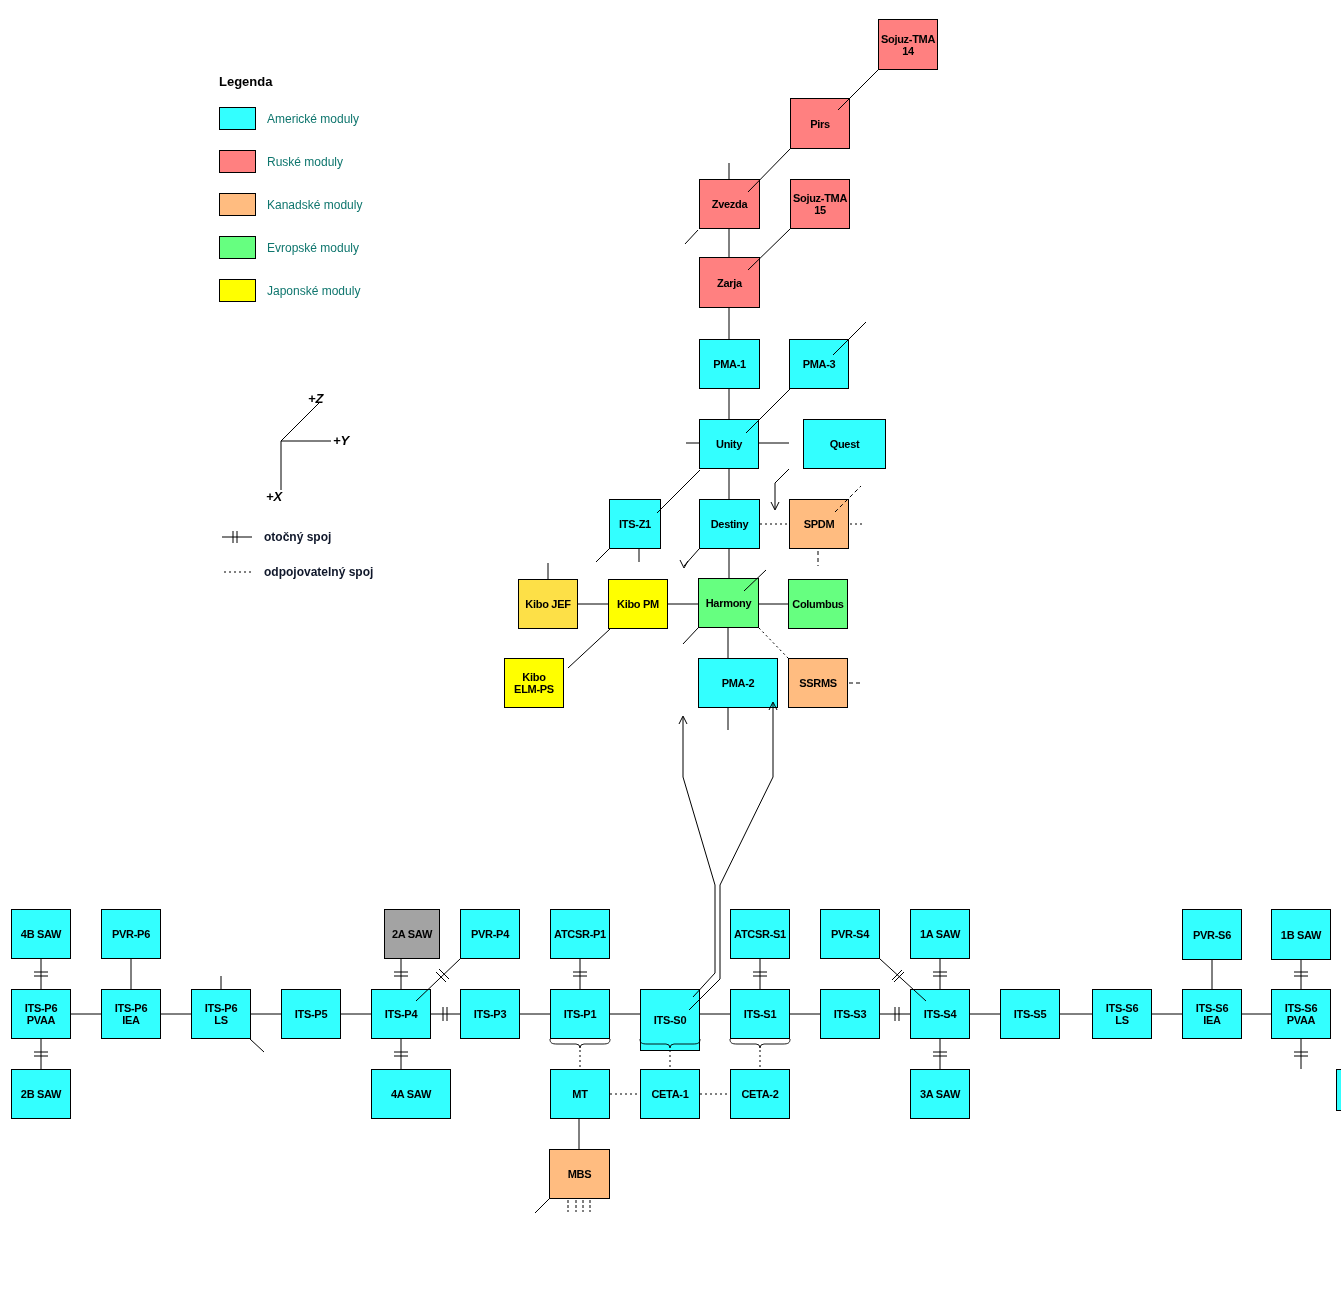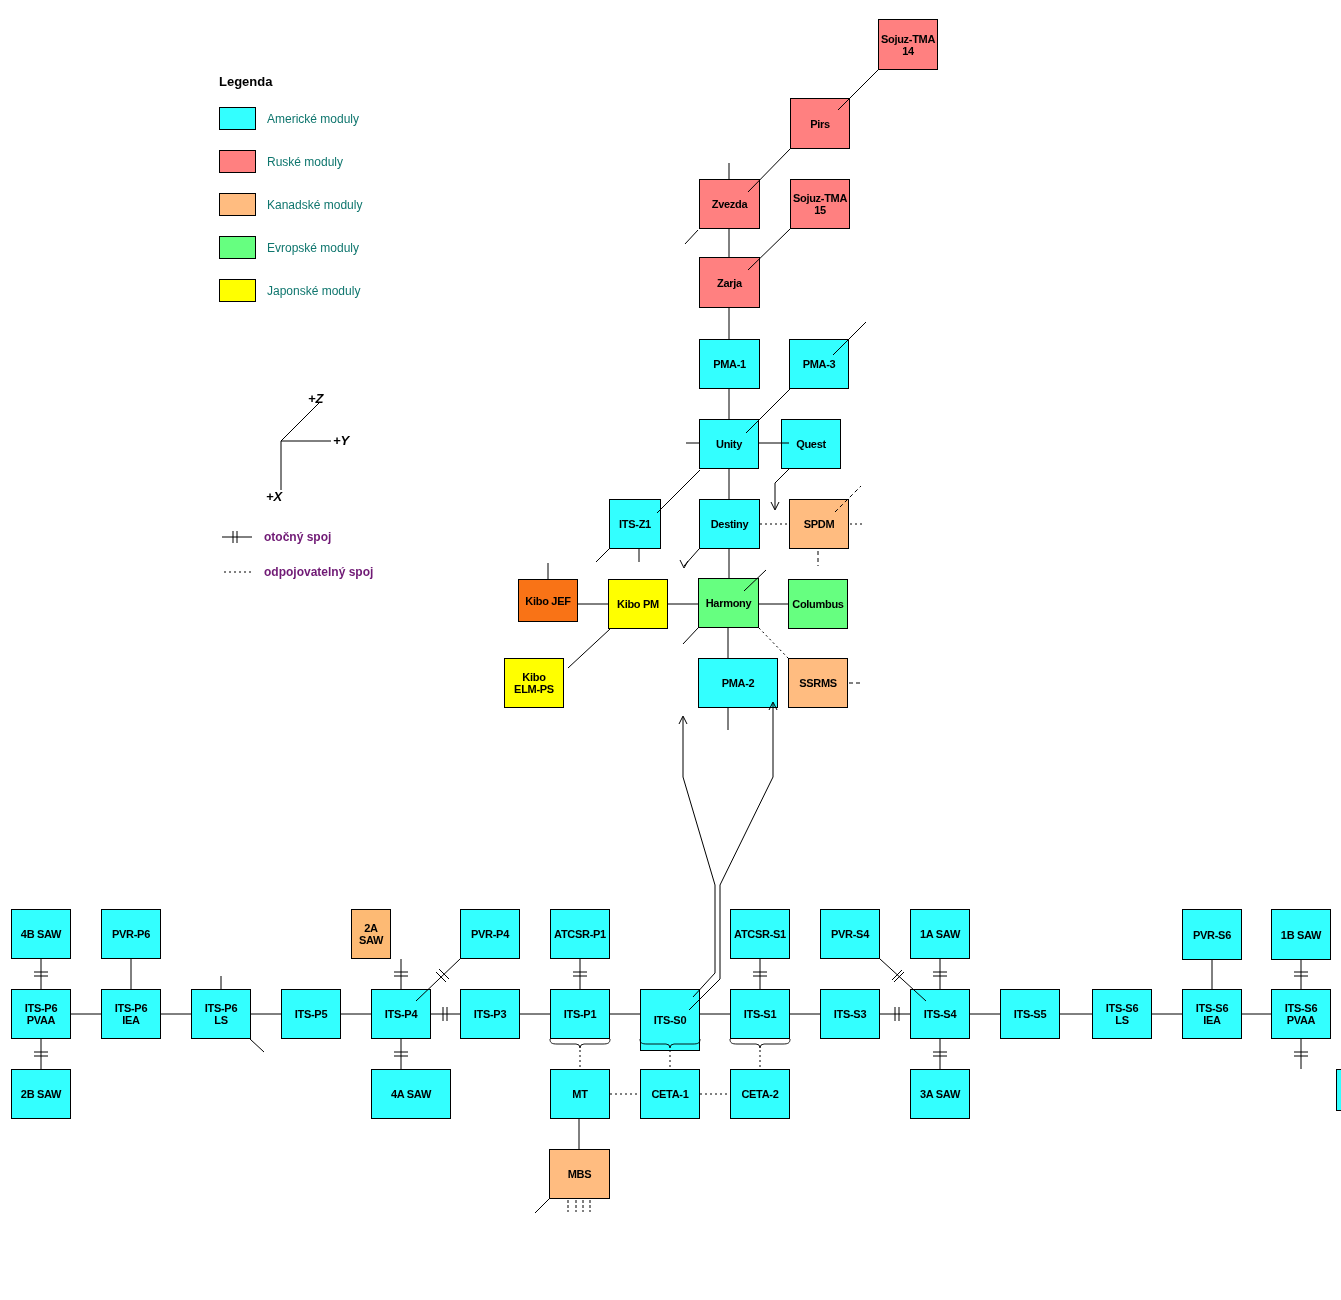--- a/index.html
+++ b/index.html
@@ -10,53 +10,53 @@
           display:flex;align-items:center;justify-content:center;text-align:center;
           font-weight:bold;font-size:11px;line-height:12px;letter-spacing:-0.3px;
           white-space:pre-line;color:#000;}
   #wires{position:absolute;left:0;top:0;z-index:5;pointer-events:none;}
   #legend{position:absolute;left:219px;top:74px;z-index:2;}
   .legend-title{font-weight:bold;font-size:13px;margin-bottom:18px;color:#000;}
   .legend-row{display:flex;align-items:center;height:23px;margin-bottom:20px;}
   .legend-swatch{width:37px;height:23px;border:1.5px solid #000;box-sizing:border-box;flex:0 0 auto;}
   .legend-label{font-size:12px;margin-left:11px;color:#0f766e;white-space:nowrap;}
   .axis-label{position:absolute;font-size:13px;font-weight:bold;font-style:italic;color:#000;z-index:2;}
-  .joint-label{position:absolute;font-size:12px;font-weight:bold;color:#701a75;z-index:2;white-space:nowrap;}
+  .joint-label{position:absolute;font-size:12px;font-weight:bold;color:#0f172a;z-index:2;white-space:nowrap;}
 </style>
 </head>
 <body>
 
 <div id="canvas">
 
   <div id="modules-layer">
       <div class="module" style="left: 878px; top: 19px; width: 60px; height: 51px; background: rgb(255, 128, 128);"><span>Sojuz-TMA
 14</span></div>
       <div class="module" style="left: 790px; top: 98px; width: 60px; height: 51px; background: rgb(255, 128, 128);"><span>Pirs</span></div>
       <div class="module" style="left: 699px; top: 179px; width: 61px; height: 50px; background: rgb(255, 128, 128);"><span>Zvezda</span></div>
       <div class="module" style="left: 790px; top: 179px; width: 60px; height: 50px; background: rgb(255, 128, 128);"><span>Sojuz-TMA
 15</span></div>
       <div class="module" style="left: 699px; top: 257px; width: 61px; height: 51px; background: rgb(255, 128, 128);"><span>Zarja</span></div>
       <div class="module" style="left: 699px; top: 339px; width: 61px; height: 50px; background: rgb(51, 255, 255);"><span>PMA-1</span></div>
       <div class="module" style="left: 789px; top: 339px; width: 60px; height: 50px; background: rgb(51, 255, 255);"><span>PMA-3</span></div>
       <div class="module" style="left: 699px; top: 419px; width: 60px; height: 50px; background: rgb(51, 255, 255);"><span>Unity</span></div>
-      <div class="module" style="left: 781px; top: 419px; width: 60px; height: 50px; background: rgb(51, 255, 255);"><span>Quest</span></div>
+      <div class="module" style="left: 803px; top: 419px; width: 83px; height: 50px; background: rgb(51, 255, 255);"><span>Quest</span></div>
       <div class="module" style="left: 609px; top: 499px; width: 52px; height: 50px; background: rgb(51, 255, 255);"><span>ITS-Z1</span></div>
       <div class="module" style="left: 699px; top: 499px; width: 61px; height: 50px; background: rgb(51, 255, 255);"><span>Destiny</span></div>
       <div class="module" style="left: 789px; top: 499px; width: 60px; height: 50px; background: rgb(255, 188, 128);"><span>SPDM</span></div>
-      <div class="module" style="left: 518px; top: 579px; width: 60px; height: 43px; background: #f97316;"><span>Kibo JEF</span></div>
+      <div class="module" style="left: 518px; top: 579px; width: 60px; height: 50px; background: #fde047;"><span>Kibo JEF</span></div>
       <div class="module" style="left: 608px; top: 579px; width: 60px; height: 50px; background: rgb(255, 255, 0);"><span>Kibo PM</span></div>
       <div class="module" style="left: 698px; top: 578px; width: 61px; height: 50px; background: rgb(102, 255, 128);"><span>Harmony</span></div>
       <div class="module" style="left: 788px; top: 579px; width: 60px; height: 50px; background: rgb(102, 255, 128);"><span>Columbus</span></div>
       <div class="module" style="left: 504px; top: 658px; width: 60px; height: 50px; background: rgb(255, 255, 0);"><span>Kibo
 ELM-PS</span></div>
       <div class="module" style="left: 698px; top: 658px; width: 80px; height: 50px; background: rgb(51, 255, 255);"><span>PMA-2</span></div>
       <div class="module" style="left: 788px; top: 658px; width: 60px; height: 50px; background: rgb(255, 188, 128);"><span>SSRMS</span></div>
       <div class="module" style="left: 11px; top: 909px; width: 60px; height: 50px; background: rgb(51, 255, 255);"><span>4B SAW</span></div>
       <div class="module" style="left: 101px; top: 909px; width: 60px; height: 50px; background: rgb(51, 255, 255);"><span>PVR-P6</span></div>
-      <div class="module" style="left: 351px; top: 909px; width: 40px; height: 50px; background: #fdba74;"><span>2A SAW</span></div>
+      <div class="module" style="left: 384px; top: 909px; width: 56px; height: 50px; background: #a3a3a3;"><span>2A SAW</span></div>
       <div class="module" style="left: 460px; top: 909px; width: 60px; height: 50px; background: rgb(51, 255, 255);"><span>PVR-P4</span></div>
       <div class="module" style="left: 550px; top: 909px; width: 60px; height: 50px; background: rgb(51, 255, 255);"><span>ATCSR-P1</span></div>
       <div class="module" style="left: 730px; top: 909px; width: 60px; height: 50px; background: rgb(51, 255, 255);"><span>ATCSR-S1</span></div>
       <div class="module" style="left: 820px; top: 909px; width: 60px; height: 50px; background: rgb(51, 255, 255);"><span>PVR-S4</span></div>
       <div class="module" style="left: 910px; top: 909px; width: 60px; height: 50px; background: rgb(51, 255, 255);"><span>1A SAW</span></div>
       <div class="module" style="left: 1182px; top: 909px; width: 60px; height: 51px; background: rgb(51, 255, 255);"><span>PVR-S6</span></div>
       <div class="module" style="left: 1271px; top: 909px; width: 60px; height: 51px; background: rgb(51, 255, 255);"><span>1B SAW</span></div>
       <div class="module" style="left: 11px; top: 989px; width: 60px; height: 50px; background: rgb(51, 255, 255);"><span>ITS-P6
 PVAA</span></div>
       <div class="module" style="left: 101px; top: 989px; width: 60px; height: 50px; background: rgb(51, 255, 255);"><span>ITS-P6

